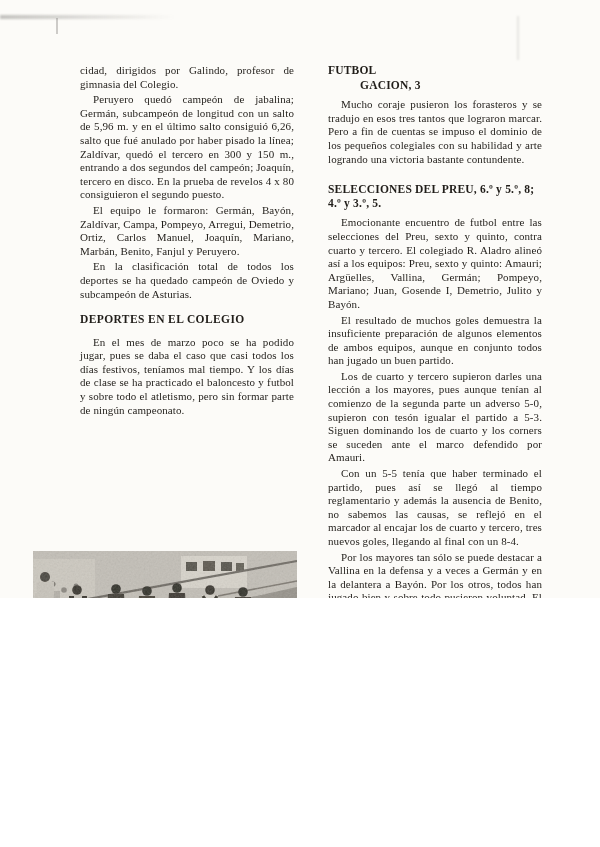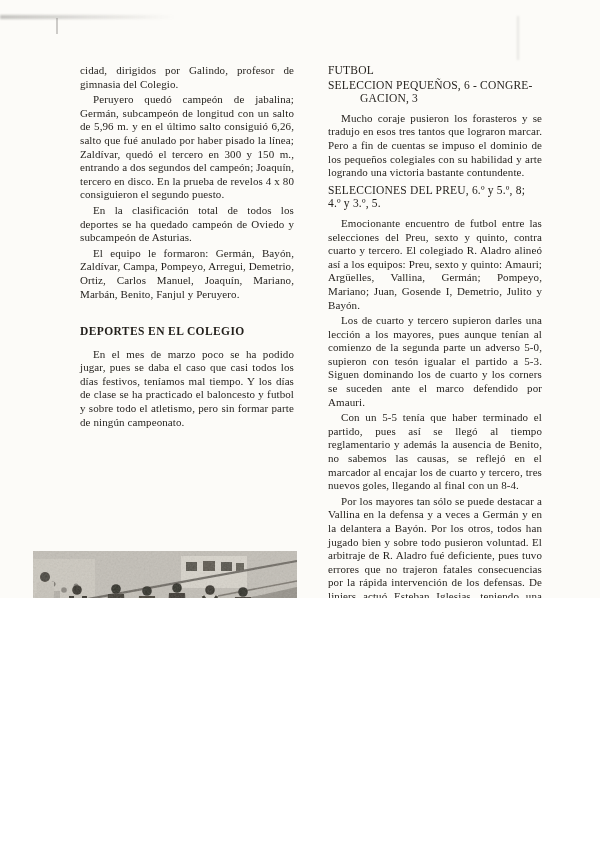--- a/index.html
+++ b/index.html
@@ -43,28 +43,28 @@
     font-size: 11px; line-height: 13.6px;
     text-align: justify; letter-spacing: .1px;
     hyphens: auto; -webkit-hyphens: auto;
   }
   .col-left  { left: 80px;  }
   .col-right { left: 328px; }
   .col p { margin: 0 0 2px 0; text-indent: 13px; }
   .col p.noindent { text-indent: 0; }
   .sec-heading {
     font-size: 11.5px; font-weight: bold; letter-spacing: .4px;
-    margin: 24px 0 9px 0; text-align: left;
+    margin: 12px 0 9px 0; text-align: left;
   }
   .headline {
-    font-size: 11.5px; font-weight: normal; letter-spacing: .2px;
+    font-size: 11.5px; font-weight: bold; letter-spacing: .2px;
     margin: 0 0 1px 0; text-align: left;
   }
   .headline.gap-below { margin-bottom: 6px; }
-  .headline.gap-above { margin-top: 4px; margin-bottom: 6px; }
+  .headline.gap-above { margin-top: 17px; margin-bottom: 6px; }
   .headline .line2 { display: block; padding-left: 32px; }
   .headline .line2.flush { padding-left: 0; }
   .signature {
     text-align: right; font-style: italic; font-size: 11.5px;
     padding-right: 28px; margin-top: 4px !important; text-indent: 0 !important;
   }
   
   .photo {
     position: absolute; left: 33px; top: 551px;
     width: 264px; height: 181px; margin: 0; padding: 0;
@@ -78,22 +78,22 @@
 
   <div class="artifact-topband"></div>
   <div class="artifact-smudge-topleft"></div>
   <div class="artifact-tick-topleft"></div>
   <div class="artifact-streak-right"></div>
   <div class="artifact-smudge-bottomleft"></div>
 
   <section class="col col-left">
     <p class="noindent">cidad, dirigidos por Galindo, profesor de gimnasia del Colegio.</p>
     <p>Peruyero quedó campeón de jabalina; Germán, subcampeón de longitud con un salto de 5,96 m. y en el último salto consiguió 6,26, salto que fué anulado por haber pisado la línea; Zaldívar, quedó el tercero en 300 y 150 m., entrando a dos segundos del campeón; Joaquín, tercero en disco. En la prueba de revelos 4 x 80 consiguieron el segundo puesto.</p>
+    <p>El equipo le formaron: Germán, Bayón, Zaldívar, Campa, Pompeyo, Arregui, Demetrio, Ortiz, Carlos Manuel, Joaquín, Mariano, Marbán, Benito, Fanjul y Peruyero.</p>
     <p>En la clasificación total de todos los deportes se ha quedado campeón de Oviedo y subcampeón de Asturias.</p>
-    <p>El equipo le formaron: Germán, Bayón, Zaldívar, Campa, Pompeyo, Arregui, Demetrio, Ortiz, Carlos Manuel, Joaquín, Mariano, Marbán, Benito, Fanjul y Peruyero.</p>
     <h2 class="sec-heading">DEPORTES EN EL COLEGIO</h2>
     <p>En el mes de marzo poco se ha podido jugar, pues se daba el caso que casi todos los días festivos, teníamos mal tiempo. Y los días de clase se ha practicado el baloncesto y futbol y sobre todo el atletismo, pero sin formar parte de ningún campeonato.</p>
   </section>
 
   <figure class="photo" aria-label="Halftone black-and-white photograph of the school football team: a back row of standing players and a front row of crouching players on a sports field, with stands and a building behind them">
     <svg viewBox="0 0 264 181" width="264" height="181" xmlns="http://www.w3.org/2000/svg">
       <defs>
         <filter id="grain" x="0%" y="0%" width="100%" height="100%">
           <feTurbulence type="fractalNoise" baseFrequency="0.55" numOctaves="2" stitchTiles="stitch"></feTurbulence>
           <feColorMatrix type="saturate" values="0"></feColorMatrix>
@@ -196,30 +196,30 @@
         <polygon points="0,181 0,174 264,148 264,181" fill="#3d3a34"></polygon>
       </g>
 
       <rect width="264" height="181" filter="url(#grain)" opacity="0.22"></rect>
     </svg>
   </figure>
 
   <section class="col col-right">
     <h2 class="headline">FUTBOL</h2>
     <h2 class="headline gap-below">
-      <span class="line1">SELECCION PEQUEÑOS, 6 - CONGRE-</span>
       <span class="line2">GACION, 3</span>
     </h2>
     <p>Mucho coraje pusieron los forasteros y se tradujo en esos tres tantos que lograron marcar. Pero a fin de cuentas se impuso el dominio de los pequeños colegiales con su habilidad y arte logrando una victoria bastante contundente.</p>
 
     <h2 class="headline gap-above">
       <span class="line1">SELECCIONES DEL PREU, 6.º y 5.º, 8;</span>
       <span class="line2 flush">4.º y 3.º, 5.</span>
     </h2>
     <p>Emocionante encuentro de futbol entre las selecciones del Preu, sexto y quinto, contra cuarto y tercero. El colegiado R. Aladro alineó así a los equipos: Preu, sexto y quinto: Amauri; Argüelles, Vallina, Germán; Pompeyo, Mariano; Juan, Gosende I, Demetrio, Julito y Bayón.</p>
+    <p>El resultado de muchos goles demuestra la insuficiente preparación de algunos elementos de ambos equipos, aunque en conjunto todos han jugado un buen partido.</p>
     <p>Los de cuarto y tercero supieron darles una lección a los mayores, pues aunque tenían al comienzo de la segunda parte un adverso 5-0, supieron con tesón igualar el partido a 5-3. Siguen dominando los de cuarto y los corners se suceden ante el marco defendido por Amauri.</p>
     <p>Con un 5-5 tenía que haber terminado el partido, pues así se llegó al tiempo reglamentario y además la ausencia de Benito, no sabemos las causas, se reflejó en el marcador al encajar los de cuarto y tercero, tres nuevos goles, llegando al final con un 8-4.</p>
     <p>Por los mayores tan sólo se puede destacar a Vallina en la defensa y a veces a Germán y en la delantera a Bayón. Por los otros, todos han jugado bien y sobre todo pusieron voluntad. El arbitraje de R. Aladro fué deficiente, pues tuvo errores que no trajeron fatales consecuencias por la rápida intervención de los defensas. De liniers actuó Esteban Iglesias, teniendo una buena actuación.</p>
 
     <p class="signature">Vallina</p>
   </section>
 
 </div>
 
 </body></html>

